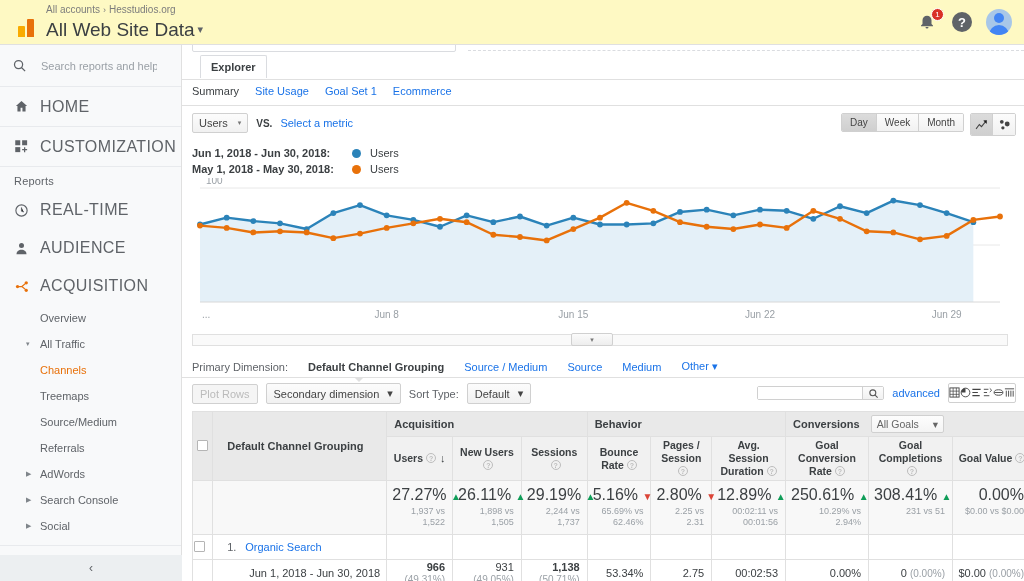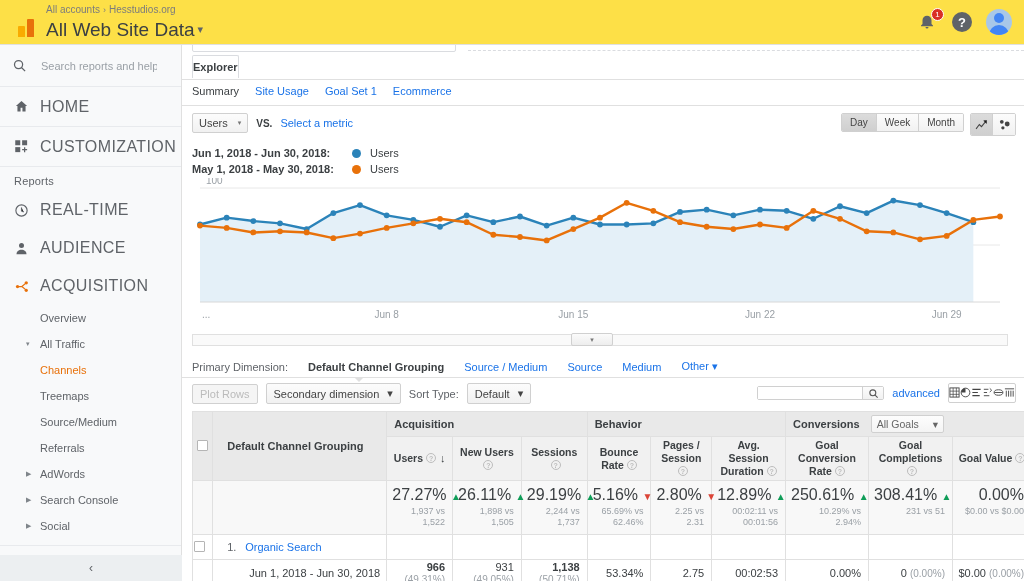--- a/index.html
+++ b/index.html
@@ -9,21 +9,21 @@
     overflow: hidden;
     font-family: "Liberation Sans", sans-serif;
     background: #fff;
     color: #555;
   }
   .app { position: relative; width: 1024px; height: 581px; }
 
   
   .topbar {
     position: absolute; top: 0; left: 0; width: 1024px; height: 45px;
-    background: #fde047; border-bottom: 1px solid #e0e0e0;
+    background: #fef9c3; border-bottom: 1px solid #e0e0e0;
     display: flex; align-items: center;
   }
   .ga-logo { width: 46px; display: flex; justify-content: center; align-items: flex-end; height: 30px; padding-left: 8px;}
   .ga-logo .bar { width: 7px; background: #f9ab00; margin-right: 2px; border-radius: 1px 1px 0 0;}
   .ga-logo .b1 { height: 11px; background:#f9ab00; }
   .ga-logo .b2 { height: 18px; background:#e8710a; }
   .acct { display: flex; flex-direction: column; justify-content: center; }
   .acct-crumb { font-size: 10px; color: #7c7c7c; line-height: 13px; }
   .acct-crumb .sep { margin: 0 3px; font-size: 9px; }
   .acct-title { font-size: 19px; color: #3c4043; line-height: 24px; font-weight: 400; }
@@ -97,23 +97,23 @@
     position: absolute; top: -9px; left: 10px; width: 264px; height: 16px;
     border: 1px solid #dadce0; border-radius: 2px; background: #fff;
   }
   .ghost-dash {
     position: absolute; top: 5px; left: 286px; right: 0; height: 1px;
     border-top: 1px dashed #dadce0;
   }
 
   .tabrow { position:absolute; top: 10px; left: 10px; }
   .tab-explorer {
-    display:inline-block; padding: 5px 0; font-size: 11px; font-weight: bold;
+    display:inline-block; padding: 5px 10px; font-size: 11px; font-weight: bold;
     color: #3c4043; background: #fff;
-    border: 1px solid #dadce0; border-bottom: none; border-radius: 2px 2px 0 0;
+    border: 1px solid #dadce0; border-bottom: none; border-radius: 2px 2px 0 0; margin-left: 8px;
   }
   .tabrow-line {
     position:absolute; top: 34px; left: 0; right: 0; height: 1px; background: #e0e0e0;
   }
   .subtabs {
     position:absolute; top: 40px; left: 10px; display: flex; gap: 16px; font-size: 11px;
   }
   .subtabs .st { color: #1a73e8; cursor: pointer; }
   .subtabs .st.active { color: #3c4043; }
   .subtabs-line { position:absolute; top: 60px; left: 0; right: 0; height: 1px; background: #e0e0e0; }

